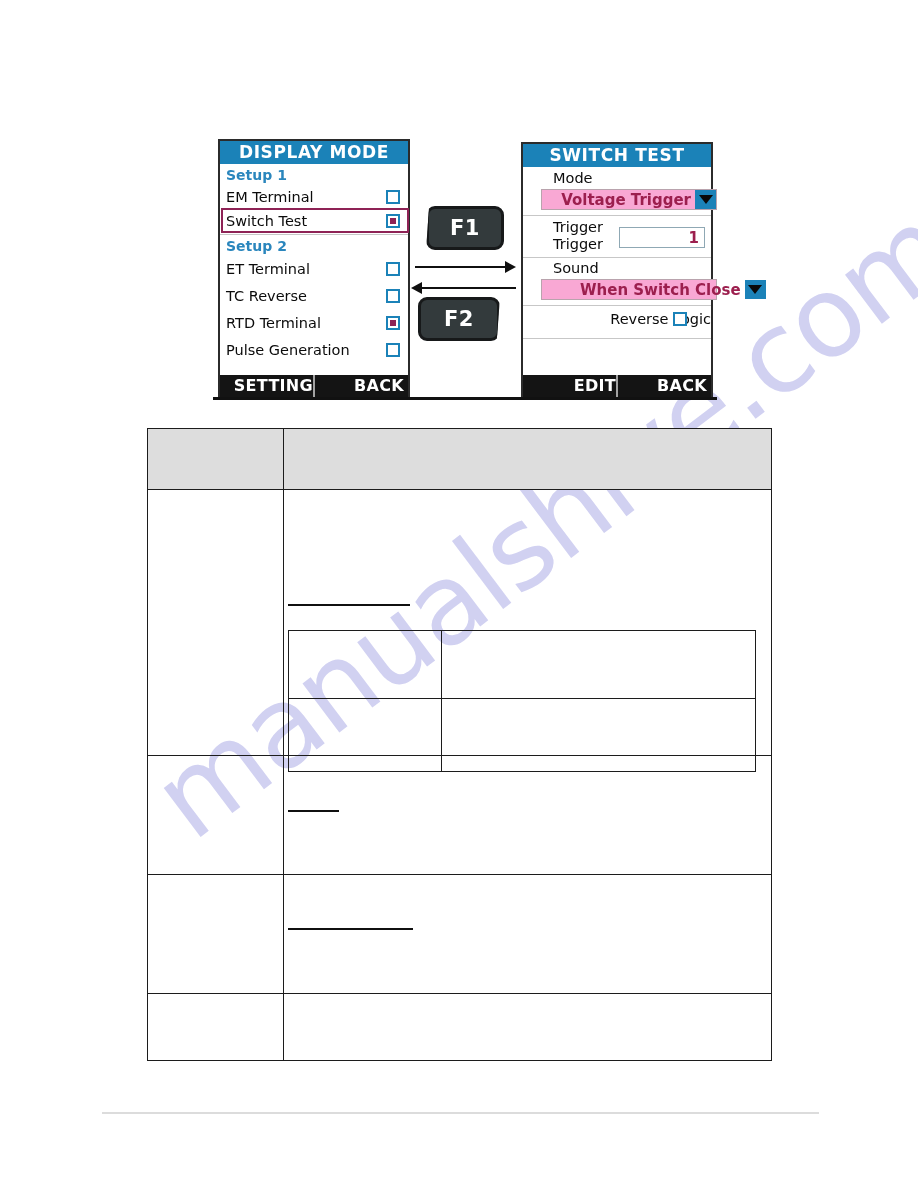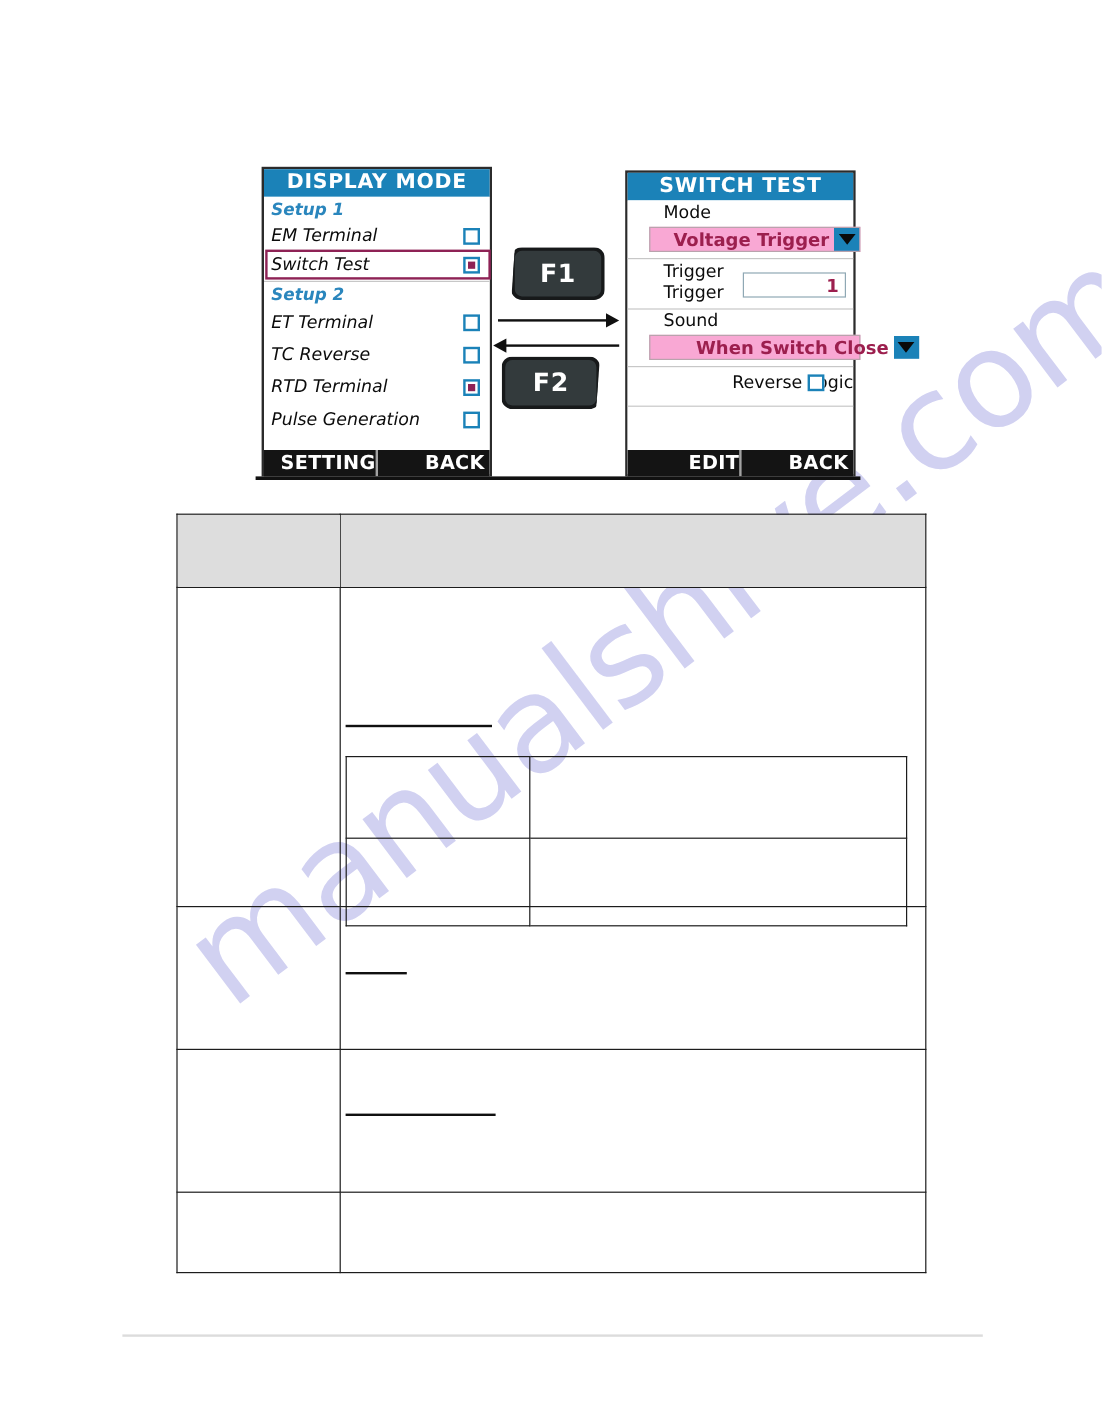--- a/index.html
+++ b/index.html
@@ -100,21 +100,20 @@
   #panel-display-mode .lcd-body { height: 233px; position: relative; }
 
   .dm-row {
     position: absolute;
     left: 0;
     width: 100%;
     height: 22px;
     box-sizing: border-box;
     display: flex;
     align-items: center;
-    font-style: italic;
   }
   .dm-group {
     color: #2a86bd;
     font-size: 14px;
     font-weight: 600;
     padding-left: 6px;
   }
   .dm-label {
     color: #0b0b0b;
     font-size: 14.5px;

